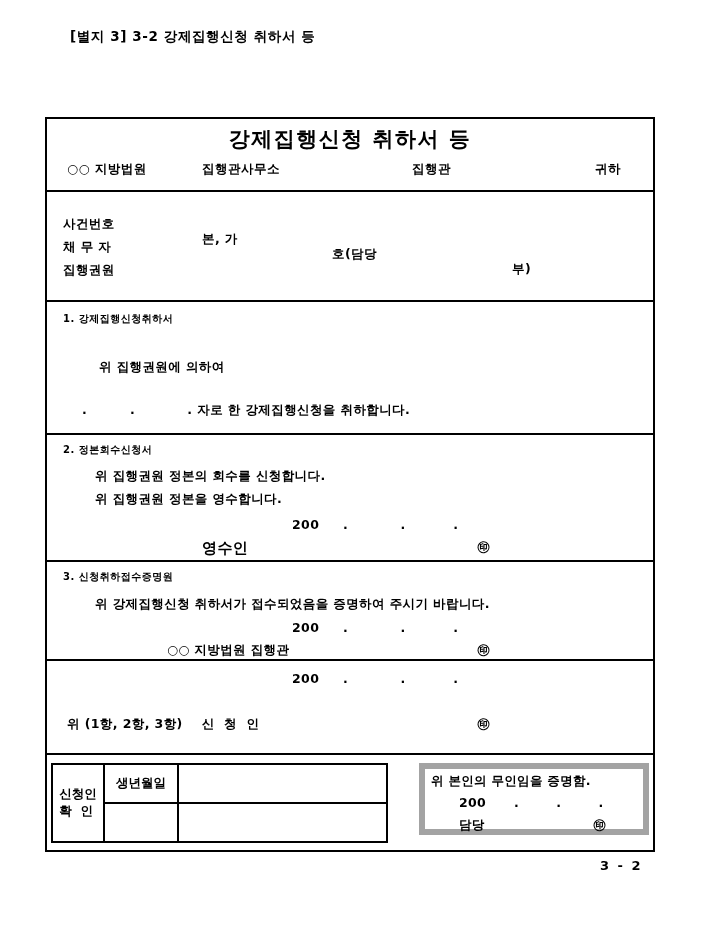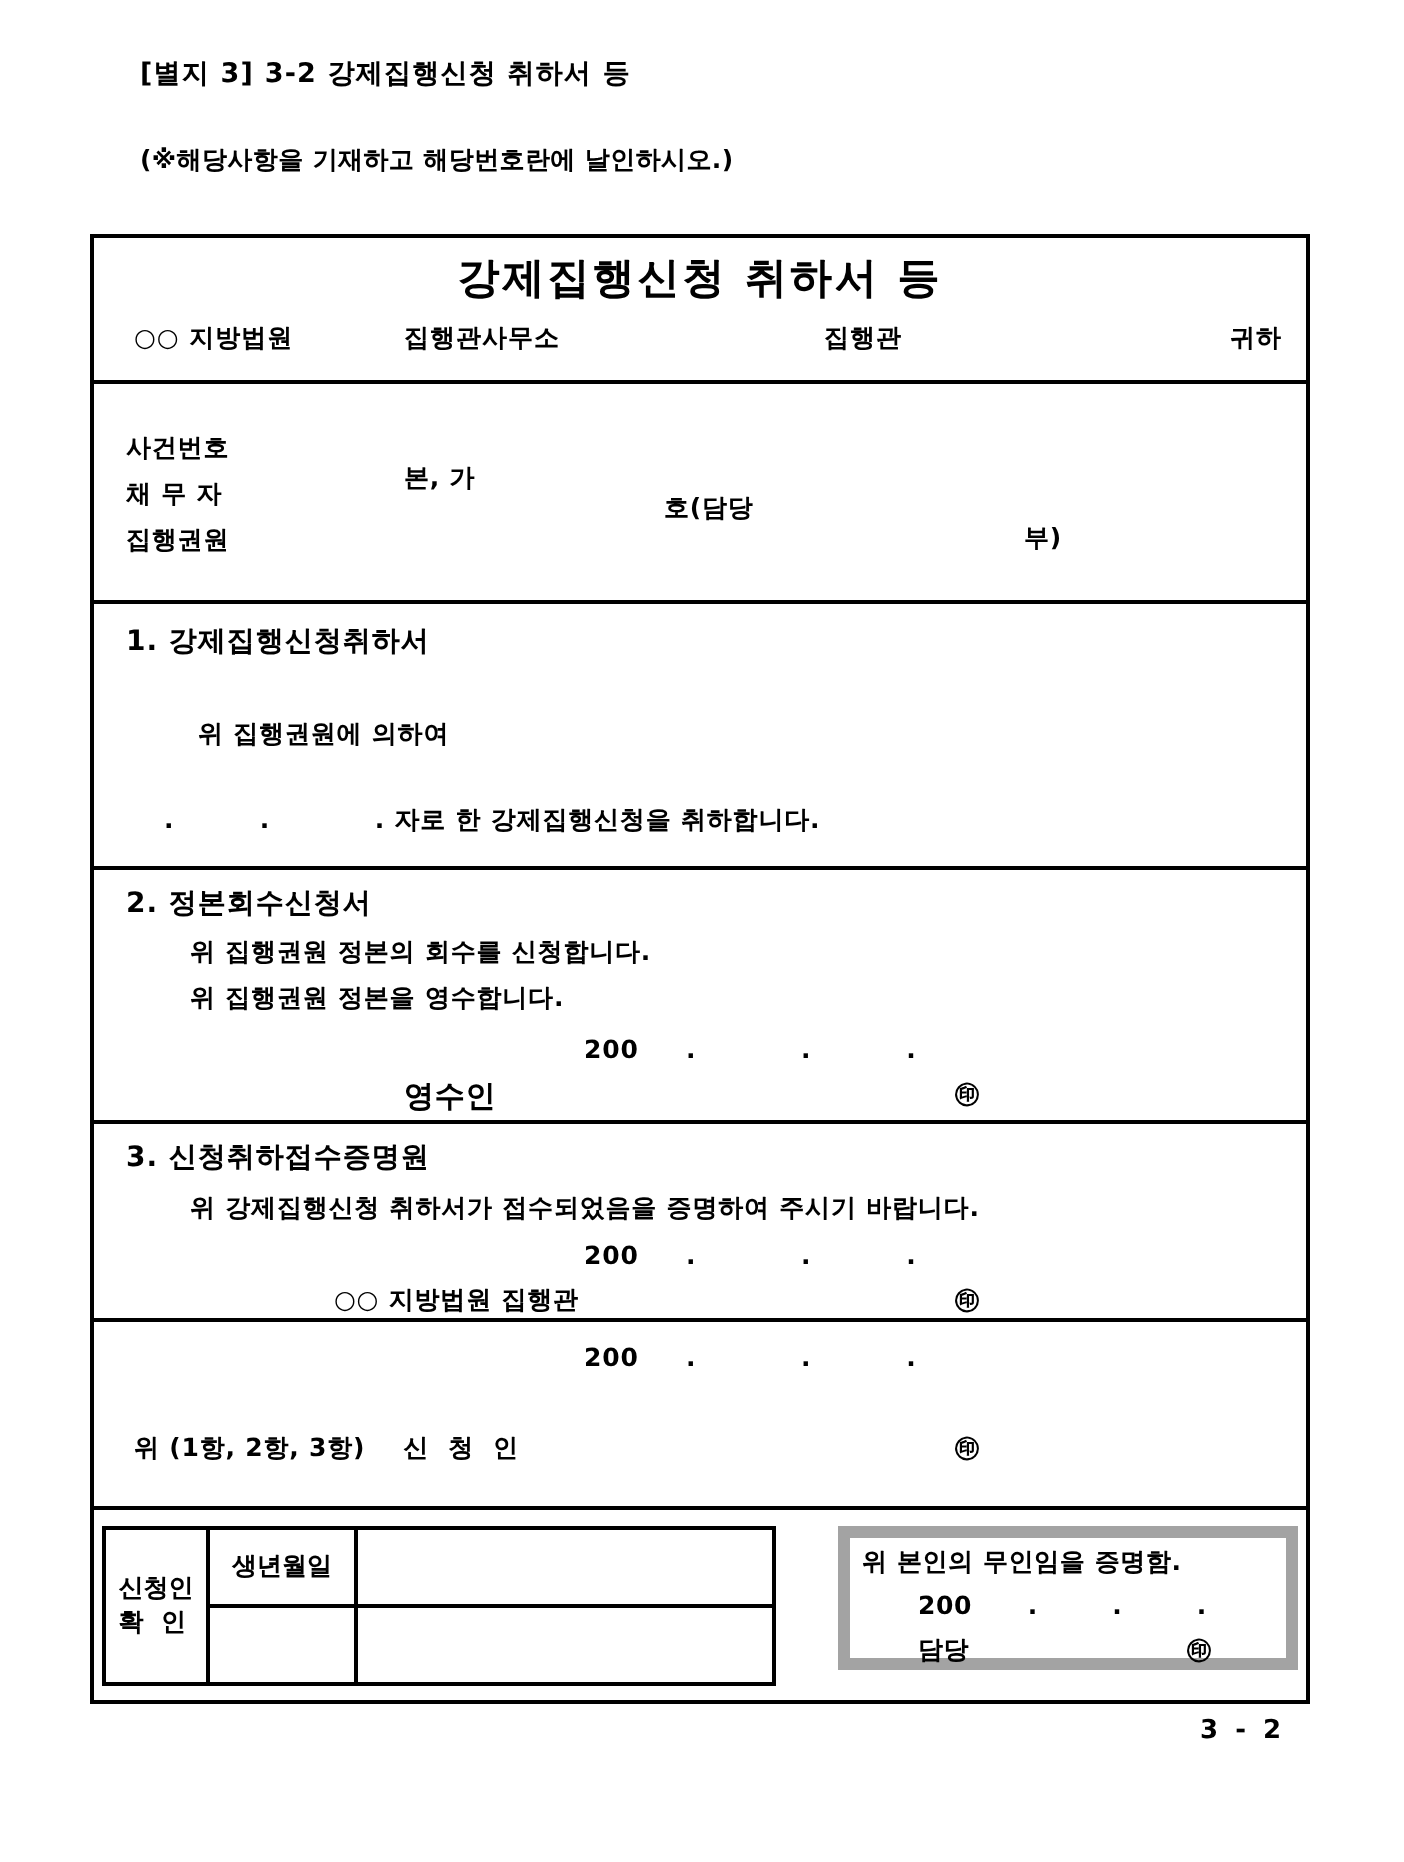--- a/index.html
+++ b/index.html
@@ -76,21 +76,21 @@
   .court-line span {
     position: absolute;
     font-size: 12.5px;
     font-weight: bold;
     white-space: pre;
     letter-spacing: 0.5px;
   }
   .cl-court   { left: 20px; }
   .cl-office  { left: 155px; }
   .cl-officer { left: 365px; }
-  .cl-to      { right: 12px; }
+  .cl-to      { right: 32px; }
 
   
   .r-case { height: 110px; padding-top: 9px; }
   .case-line {
     position: relative;
     height: 23px;
     font-size: 12.5px;
     font-weight: bold;
     white-space: pre;
     letter-spacing: 0.4px;
@@ -98,21 +98,21 @@
   .case-line .lbl { position: absolute; left: 16px; }
   .case-line .v1  { position: absolute; left: 155px; }
   .case-line .v2  { position: absolute; left: 285px; }
   .case-line .v3  { position: absolute; left: 465px; }
 
   
   .r-s1 { height: 133px; }
   .sec-head {
     position: absolute;
     left: 16px;
-    font-size: 14px;
+    font-size: 10px;
     font-weight: bold;
     letter-spacing: 0.5px;
     white-space: pre;
   }
   .s1-head { top: 10px; }
   .s1-l1 {
     position: absolute;
     left: 52px;
     top: 57px;
     font-size: 12.5px;
@@ -239,21 +239,20 @@
     letter-spacing: 2px;
     white-space: pre;
   }
 </style>
 </head>
 <body>
 
 <div class="page">
 
   <div class="doc-header">[별지 3] 3-2 강제집행신청 취하서 등</div>
-  <div class="doc-note">(※해당사항을 기재하고 해당번호란에 날인하시오.)</div>
 
   <div class="frame">
 
     <div class="row sep r-title">
       <div class="form-title">강제집행신청 취하서 등</div>
       <div class="court-line">
         <span class="cl-court">○○ 지방법원</span>
         <span class="cl-office">집행관사무소</span>
         <span class="cl-officer">집행관</span>
         <span class="cl-to">귀하</span>

